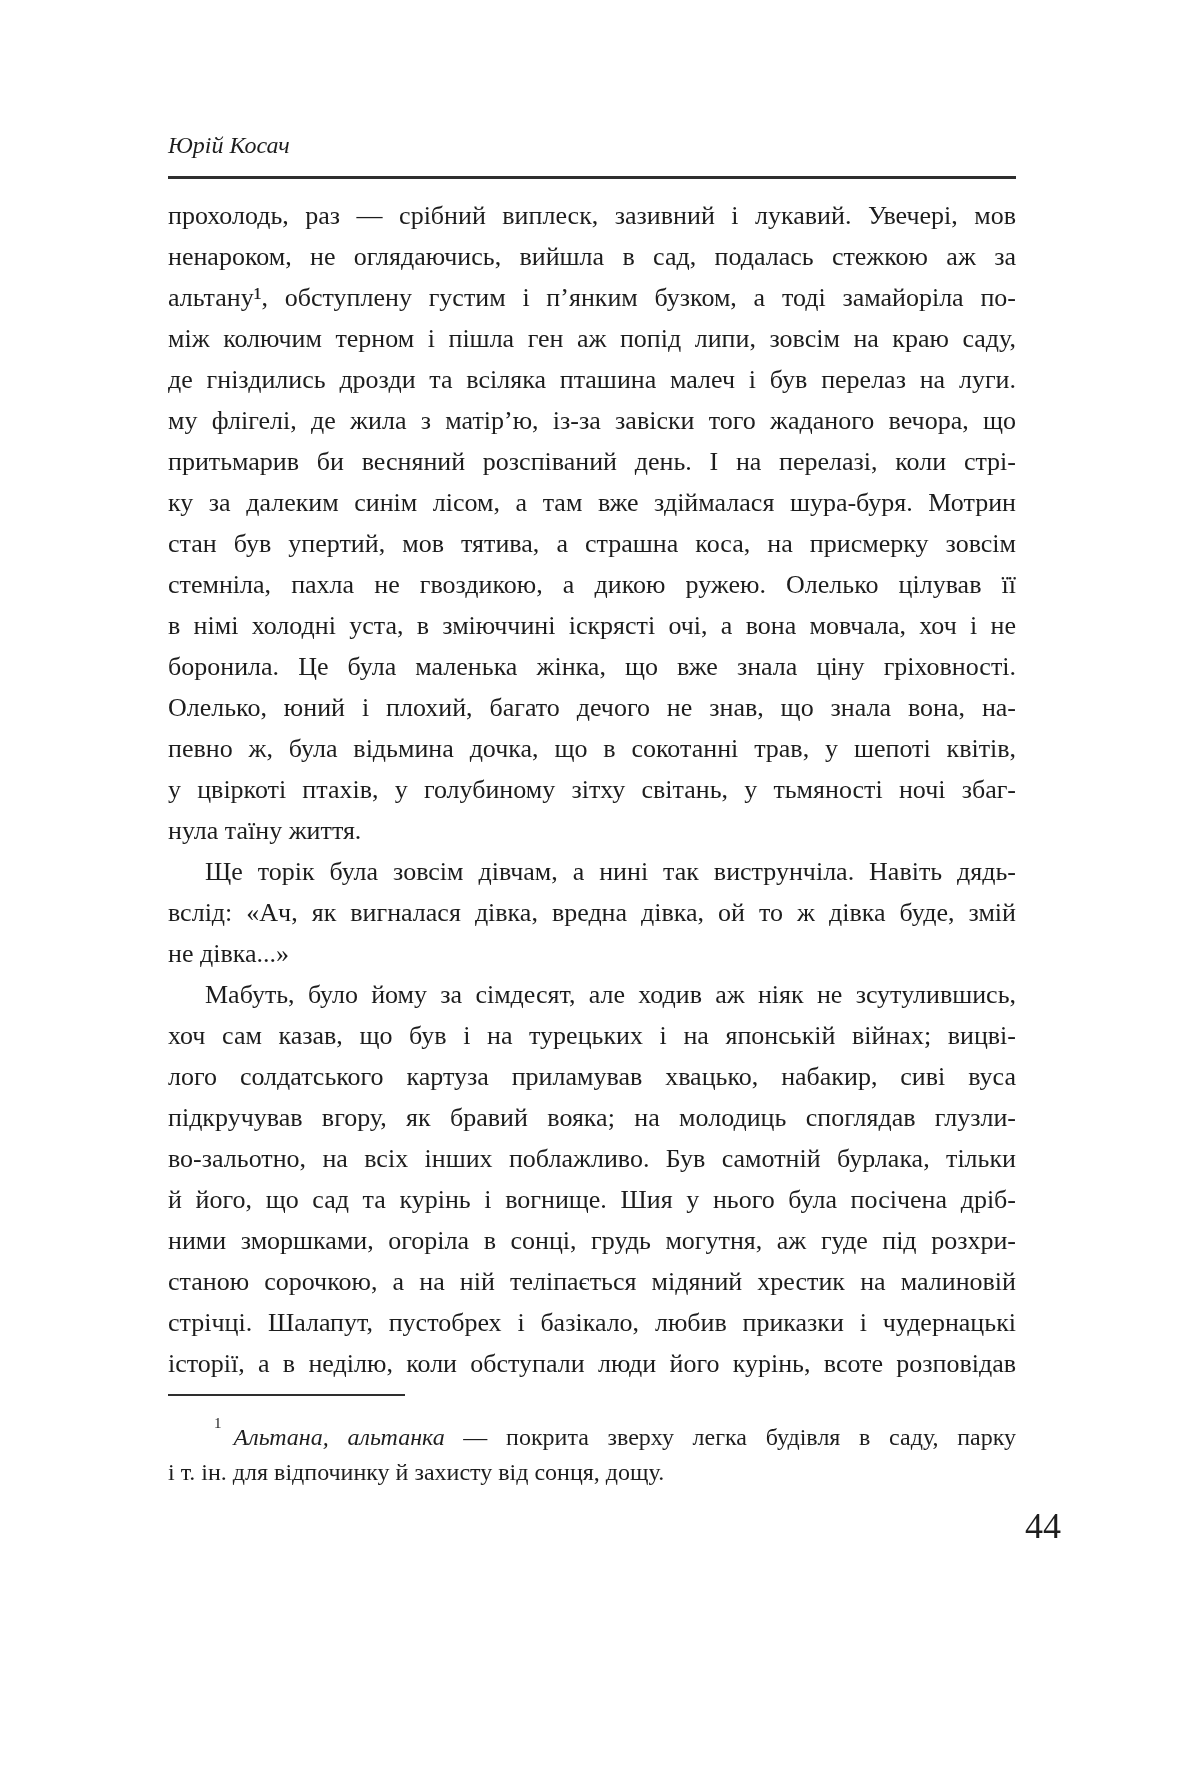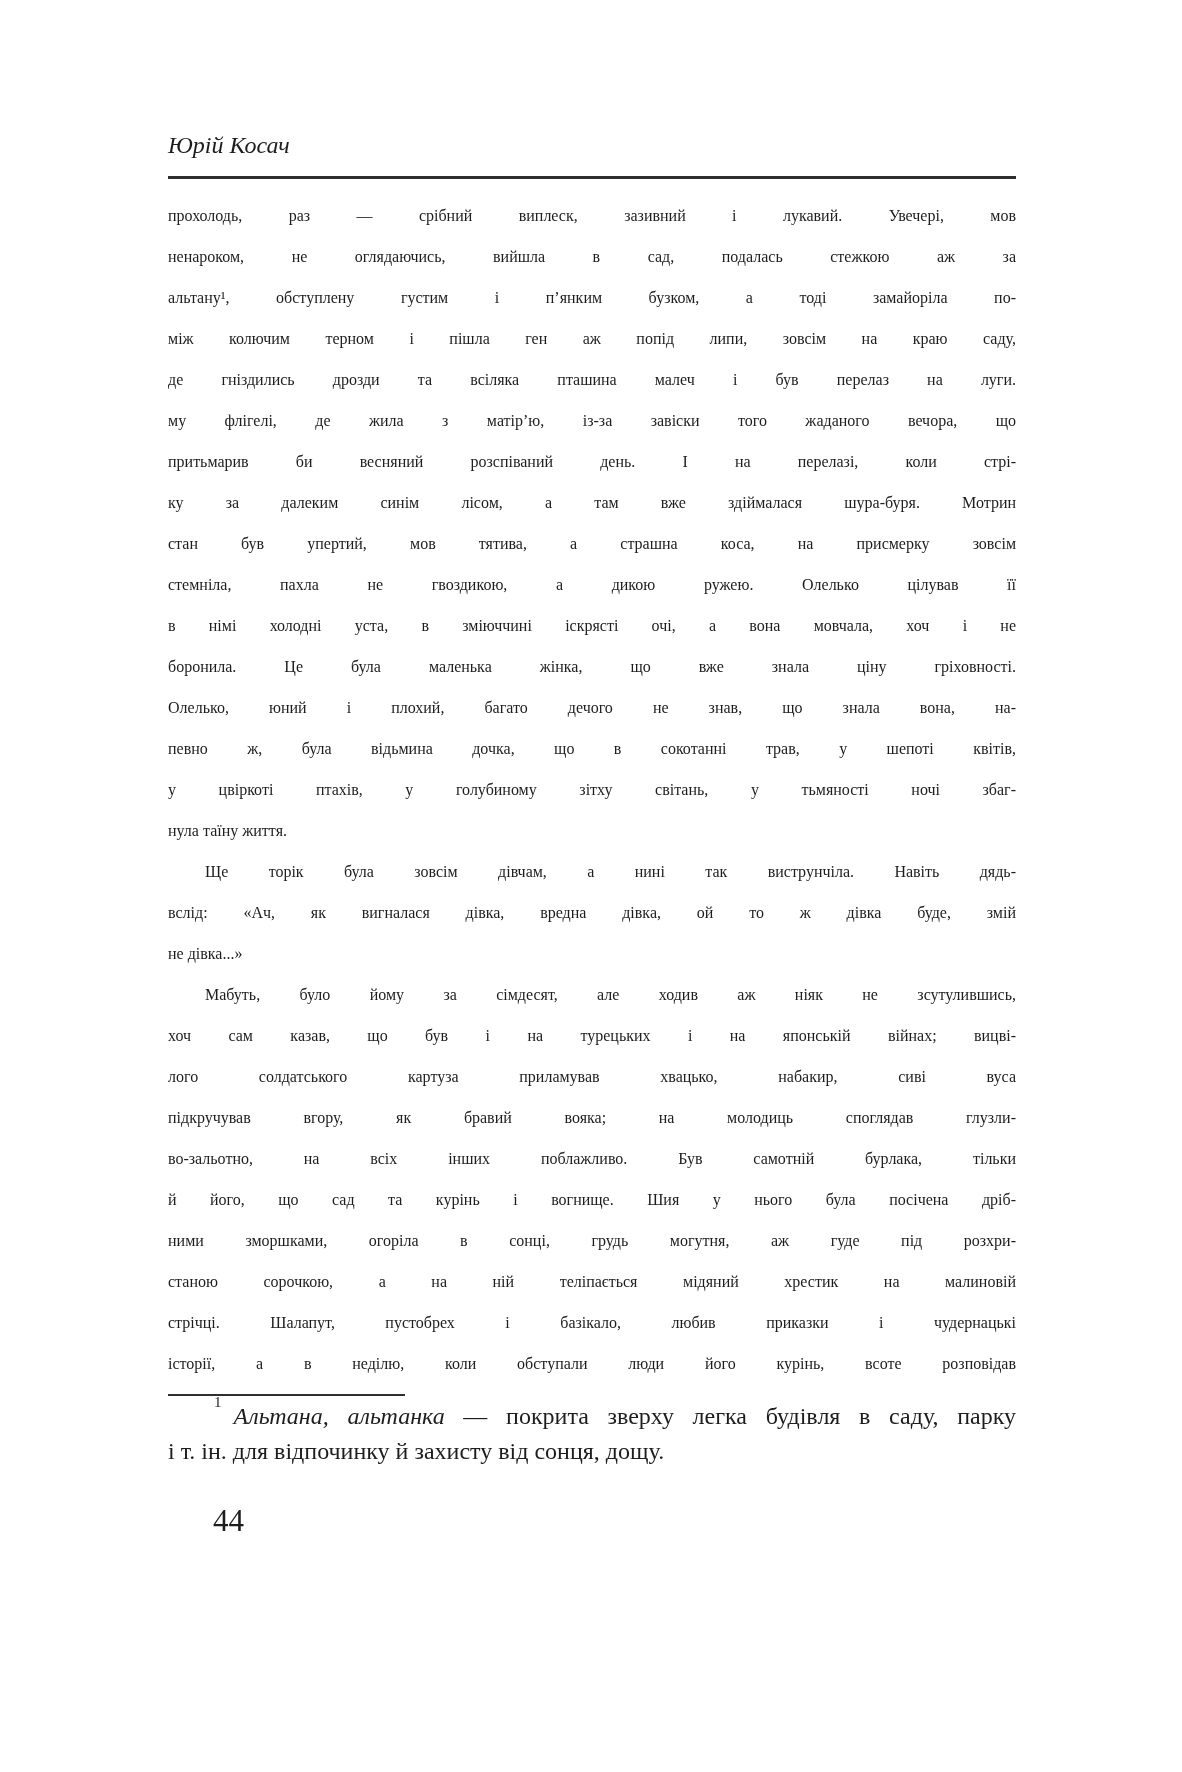--- a/index.html
+++ b/index.html
@@ -26,61 +26,61 @@
     line-height: 34px;
     text-align: left;
   }
   .header-rule {
     margin-top: 14px;
     height: 3px;
     background: #2e2e2e;
   }
   .bodytext {
     margin-top: 16px;
-    font-size: 16px;
+    font-size: 26px;
     line-height: 41px;
   }
   .line {
     text-align: justify;
     text-align-last: justify;
   }
   .line.endleft  { text-align-last: left; }
   .line.indent   { text-indent: 37px; }
   .fn-rule {
     margin-top: 10px;
     width: 237px;
     height: 2px;
     background: #2e2e2e;
   }
   .footnote {
-    margin-top: 3px;
+    margin-top: 24px;
     font-size: 24px;
     line-height: 35px;
   }
   .fn-line {
     text-align: justify;
     text-align-last: justify;
   }
   .fn-line.endleft { text-align-last: left; }
   .fn-first { text-indent: 46px; }
   .fn-first sup {
     font-size: 15px;
     line-height: 0;
     position: relative;
     top: -8px;
     margin-right: 12px;
   }
   .fn-first em {
     font-style: italic;
   }
   .pageno {
-    margin-top: 36px;
-    font-size: 31px;
+    margin-top: 20px;
+    font-size: 36px;
     line-height: 32px;
-    text-align: left;
+    text-align: right;
     transform: translateX(45px);
   }
 </style>
 </head>
 <body>
 
 <div class="page">
 
   <div class="author">Юрій Косач</div>
 

